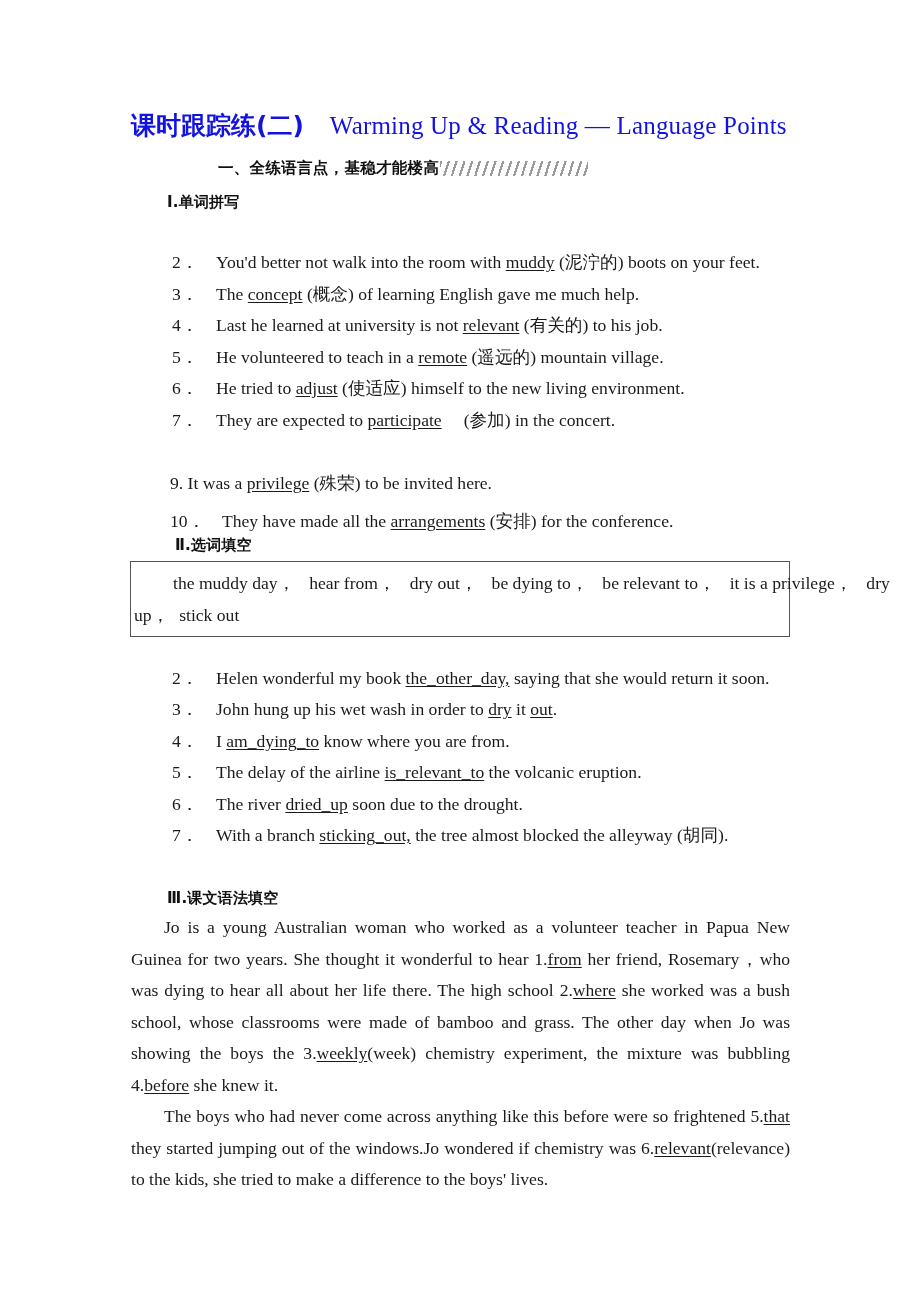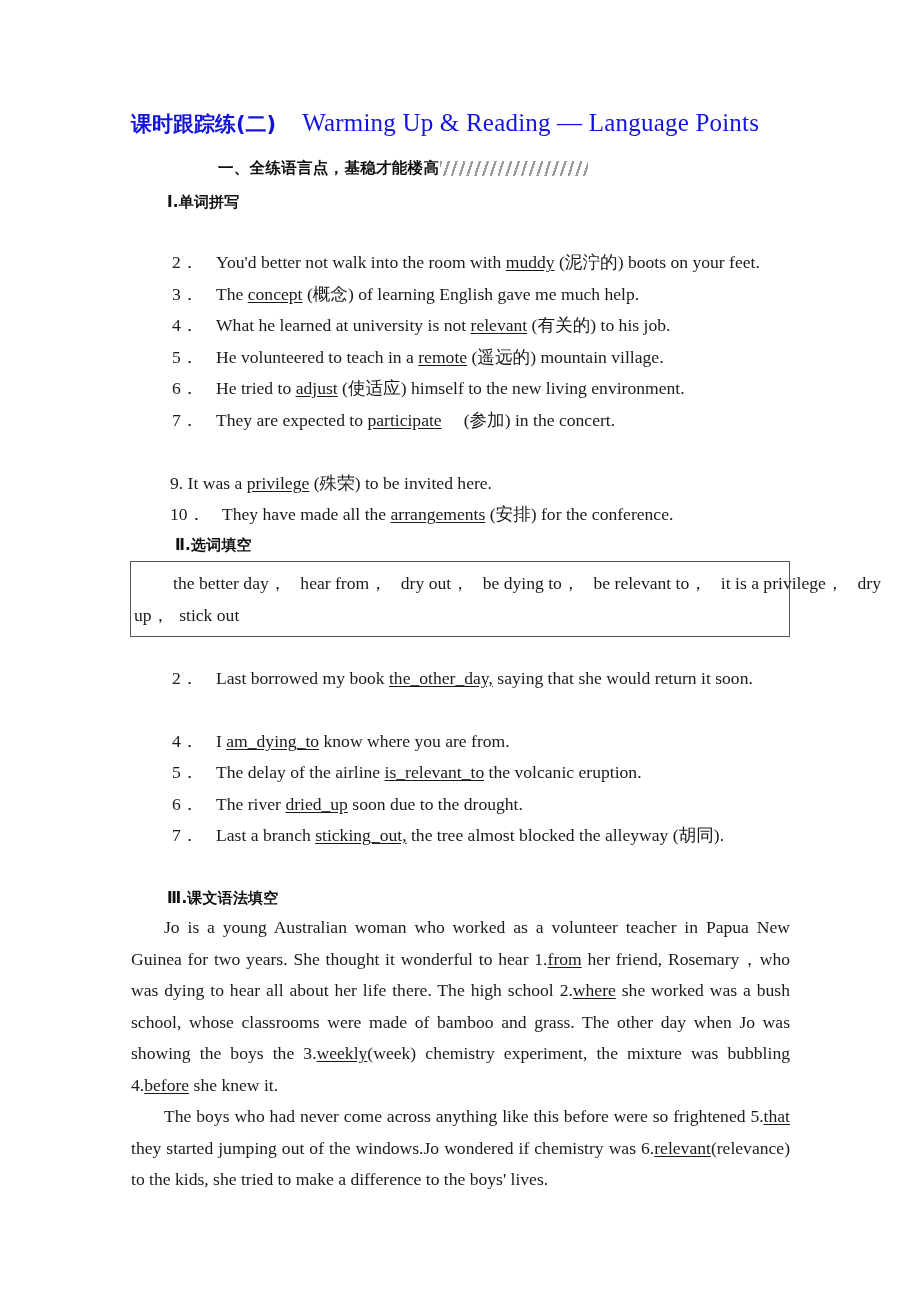--- a/index.html
+++ b/index.html
@@ -20,21 +20,21 @@
   
   .title-row {
     position: absolute;
     left: 131px;
     top: 109px;
     white-space: nowrap;
   }
   .title-cn {
     font-family: "DejaVu Sans", "Liberation Sans", sans-serif;
     font-weight: bold;
-    font-size: 21px;
+    font-size: 25px;
     color: #1313e0;
     letter-spacing: 0px;
   }
   .title-en {
     font-family: "Liberation Serif", "DejaVu Serif", serif;
     font-size: 25px;
     color: #1313e0;
     margin-left: 26px;
     letter-spacing: 0.2px;
   }
@@ -89,20 +89,21 @@
   }
   .num {
     display: inline-block;
     text-align: left;
   }
   .num-w {
     width: 44px;
   }
   .num-w2 {
     width: 52px;
+    margin-top: 7px;
   }
   u {
     text-decoration: underline;
     text-underline-offset: 2px;
   }
   .gap {
     display: inline-block;
     width: 22px;
   }
 
@@ -171,21 +172,21 @@
 
   <div class="sub-head" style="left:167px; top:193px;">Ⅰ.单词拼写</div>
 
   <div class="ex-line" style="left:172px; top:253px;">
     <span class="num num-w">2．</span><span>You'd better not walk into the room with </span><u>muddy</u><span> (泥泞的) boots on your feet.</span>
   </div>
   <div class="ex-line" style="left:172px; top:285px;">
     <span class="num num-w">3．</span><span>The </span><u>concept</u><span> (概念) of learning English gave me much help.</span>
   </div>
   <div class="ex-line" style="left:172px; top:316px;">
-    <span class="num num-w">4．</span><span>What he learned at university is not </span><u>relevant</u><span> (有关的) to his job.</span>
+    <span class="num num-w">4．</span><span>Last he learned at university is not </span><u>relevant</u><span> (有关的) to his job.</span>
   </div>
   <div class="ex-line" style="left:172px; top:348px;">
     <span class="num num-w">5．</span><span>He volunteered to teach in a </span><u>remote</u><span> (遥远的) mountain village.</span>
   </div>
   <div class="ex-line" style="left:172px; top:379px;">
     <span class="num num-w">6．</span><span>He tried to </span><u>adjust</u><span> (使适应) himself to the new living environment.</span>
   </div>
   <div class="ex-line" style="left:172px; top:411px;">
     <span class="num num-w">7．</span><span>They are expected to </span><u>participate</u><span class="gap"></span><span>(参加) in the concert.</span>
   </div>
@@ -193,40 +194,43 @@
     <span>9.</span><span>&nbsp;</span><span>It was a </span><u>privilege</u><span> (殊荣) to be invited here.</span>
   </div>
   <div class="ex-line" style="left:170px; top:505px;">
     <span class="num num-w2">10．</span><span>They have made all the </span><u>arrangements</u><span> (安排) for the conference.</span>
   </div>
 
   <div class="sub-head" style="left:175px; top:536px;text-align:right;">Ⅱ.选词填空</div>
 
   <div class="bank"></div>
   <div class="bank-line bank-line-1">
-    <span>the better day，</span><span class="bank-sep"></span><span>hear from，</span><span class="bank-sep"></span><span>dry out，</span><span class="bank-sep"></span><span>be dying to，</span><span class="bank-sep"></span><span>be relevant to，</span><span class="bank-sep"></span><span>it is a privilege，</span><span class="bank-sep"></span><span>dry</span>
+    <span>the muddy day，</span><span class="bank-sep"></span><span>hear from，</span><span class="bank-sep"></span><span>dry out，</span><span class="bank-sep"></span><span>be dying to，</span><span class="bank-sep"></span><span>be relevant to，</span><span class="bank-sep"></span><span>it is a privilege，</span><span class="bank-sep"></span><span>dry</span>
   </div>
   <div class="bank-line bank-line-2">
     <span>up，</span><span class="bank-sep-sm"></span><span>stick out</span>
   </div>
 
   <div class="ex-line" style="left:172px; top:669px;">
-    <span class="num num-w">2．</span><span>Last borrowed my book </span><u>the_other_day,</u><span> saying that she would return it soon.</span>
+    <span class="num num-w">2．</span><span>Helen wonderful my book </span><u>the_other_day,</u><span> saying that she would return it soon.</span>
+  </div>
+  <div class="ex-line" style="left:172px; top:700px;">
+    <span class="num num-w">3．</span><span>John hung up his wet wash in order to </span><u>dry</u><span> it </span><u>out</u><span>.</span>
   </div>
   <div class="ex-line" style="left:172px; top:732px;">
     <span class="num num-w">4．</span><span>I </span><u>am_dying_to</u><span> know where you are from.</span>
   </div>
   <div class="ex-line" style="left:172px; top:763px;">
     <span class="num num-w">5．</span><span>The delay of the airline </span><u>is_relevant_to</u><span> the volcanic eruption.</span>
   </div>
   <div class="ex-line" style="left:172px; top:795px;">
     <span class="num num-w">6．</span><span>The river </span><u>dried_up</u><span> soon due to the drought.</span>
   </div>
   <div class="ex-line" style="left:172px; top:826px;">
-    <span class="num num-w">7．</span><span>Last a branch </span><u>sticking_out,</u><span> the tree almost blocked the alleyway (胡同).</span>
+    <span class="num num-w">7．</span><span>With a branch </span><u>sticking_out,</u><span> the tree almost blocked the alleyway (胡同).</span>
   </div>
 
   <div class="sub-head" style="left:167px; top:889px;">Ⅲ.课文语法填空</div>
 
   <div class="passage" style="top:912px;">
     <p id="para-1"><span>Jo is a young Australian woman who worked as a volunteer teacher in Papua New Guinea for two years. She thought it wonderful to hear 1.</span><u>from</u><span> her friend, Rosemary，who was dying to hear all about her life there. The high school 2.</span><u>where</u><span> she worked was a bush school, whose classrooms were made of bamboo and grass. The other day when Jo was showing the boys the 3.</span><u>weekly</u><span>(week) chemistry experiment, the mixture was bubbling 4.</span><u>before</u><span> she knew it.</span></p>
     <p id="para-2"><span>The boys who had never come across anything like this before were so frightened 5.</span><u>that</u><span> they started jumping out of the windows.Jo wondered if chemistry was 6.</span><u>relevant</u><span>(relevance) to the kids, she tried to make a difference to the boys' lives.</span></p>
   </div>
 
 </div>

